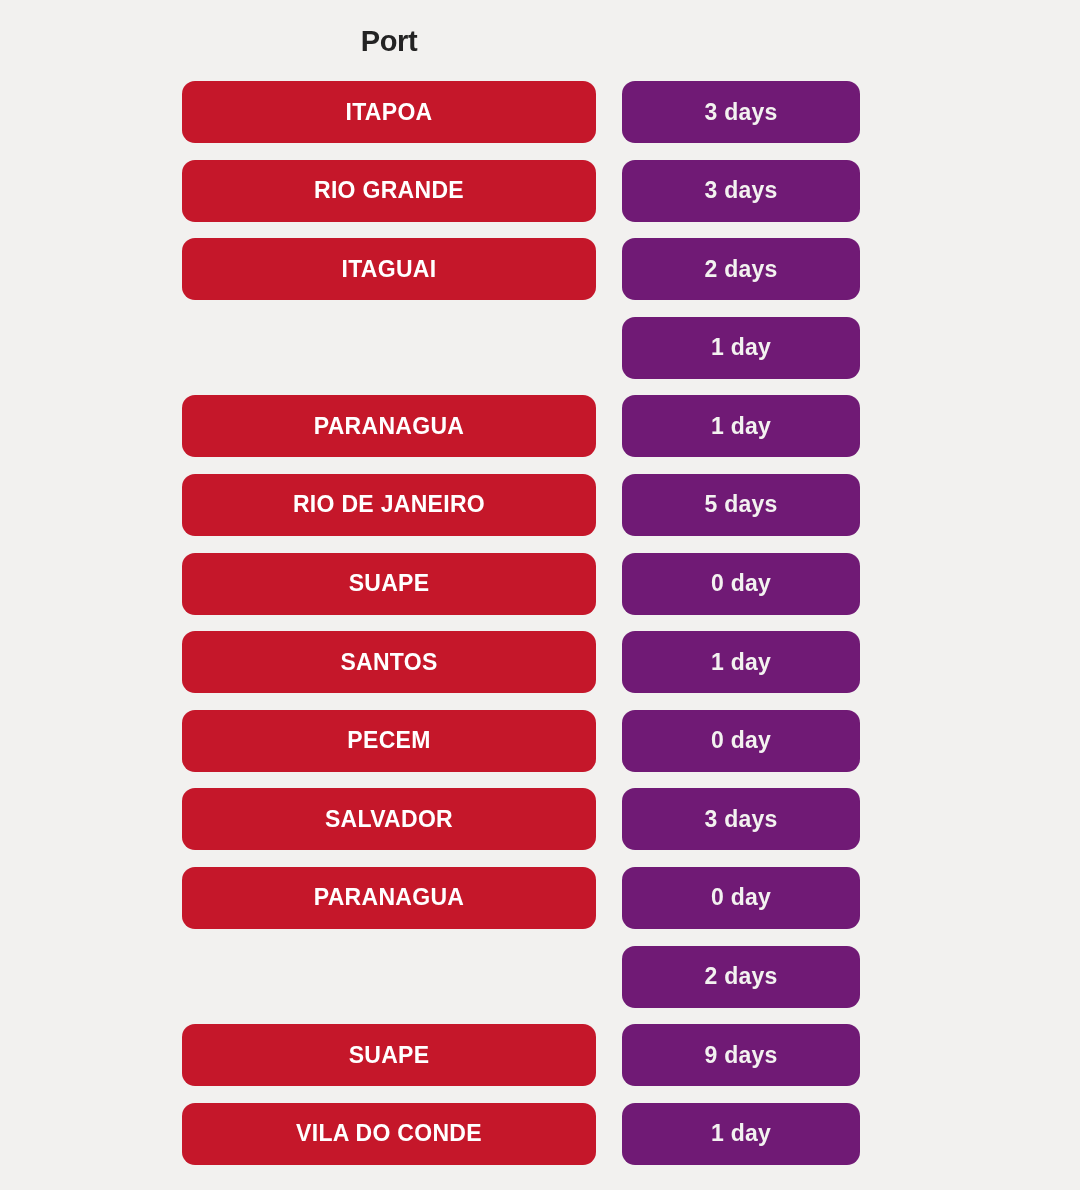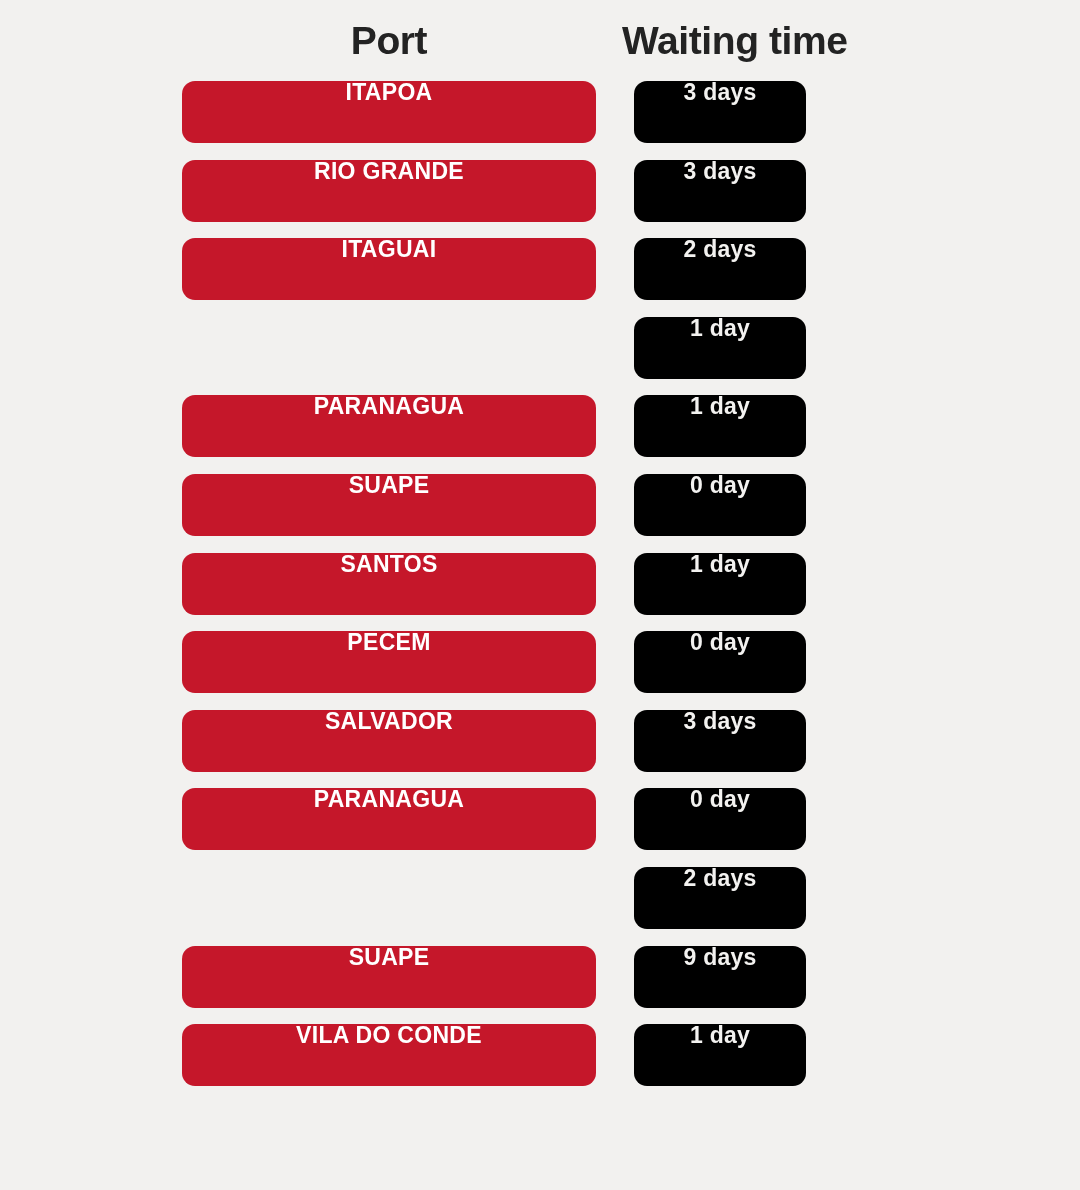--- a/index.html
+++ b/index.html
@@ -26,21 +26,21 @@
   .header-row {
     position: absolute;
     left: 0;
     top: 18px;
     width: 1080px;
     height: 46px;
     display: flex;
     align-items: center;
   }
   .header-cell {
-    font-size: 39px;
+    font-size: 29px;
     font-weight: bold;
     color: #232323;
     letter-spacing: -0.4px;
     text-align: center;
     line-height: 46px;
     white-space: nowrap;
   }
   .header-cell.port {
     position: absolute;
     left: 182px;
@@ -67,20 +67,21 @@
   .row:last-child {
     margin-bottom: 0;
   }
 
   .pill {
     position: absolute;
     top: 0;
     height: 62px;
     border-radius: 13px;
     display: flex;
+    align-items: center;
     justify-content: center;
     box-sizing: border-box;
   }
   .pill span {
     display: block;
     line-height: 1;
     white-space: nowrap;
   }
 
   .pill-port {
@@ -90,39 +91,37 @@
   }
   .pill-port span {
     color: #ffffff;
     font-size: 23px;
     font-weight: bold;
     letter-spacing: 0.3px;
   }
 
   .pill-wait {
     left: 622px;
-    width: 172px;
-    background: #000000;
-    margin-left: 12px;
+    width: 238px;
+    background: #701a75;
   }
   .pill-wait span {
     color: #f3f2f0;
     font-size: 23px;
     font-weight: bold;
     letter-spacing: 0.2px;
   }
 </style>
 </head>
 <body>
 
 <div class="board">
 
   <div class="header-row">
     <div class="header-cell port">Port</div>
-    <div class="header-cell wait">Waiting time</div>
   </div>
 
   <div class="rows" id="rows-container">
       <div class="row">
         <div class="pill pill-port">
           <span>ITAPOA</span>
         </div>
         <div class="pill pill-wait">
           <span>3 days</span>
         </div>
@@ -151,20 +150,28 @@
       <div class="row">
         <div class="pill pill-port">
           <span>PARANAGUA</span>
         </div>
         <div class="pill pill-wait">
           <span>1 day</span>
         </div>
       </div>
       <div class="row">
         <div class="pill pill-port">
+          <span>RIO DE JANEIRO</span>
+        </div>
+        <div class="pill pill-wait">
+          <span>5 days</span>
+        </div>
+      </div>
+      <div class="row">
+        <div class="pill pill-port">
           <span>SUAPE</span>
         </div>
         <div class="pill pill-wait">
           <span>0 day</span>
         </div>
       </div>
       <div class="row">
         <div class="pill pill-port">
           <span>SANTOS</span>
         </div>

